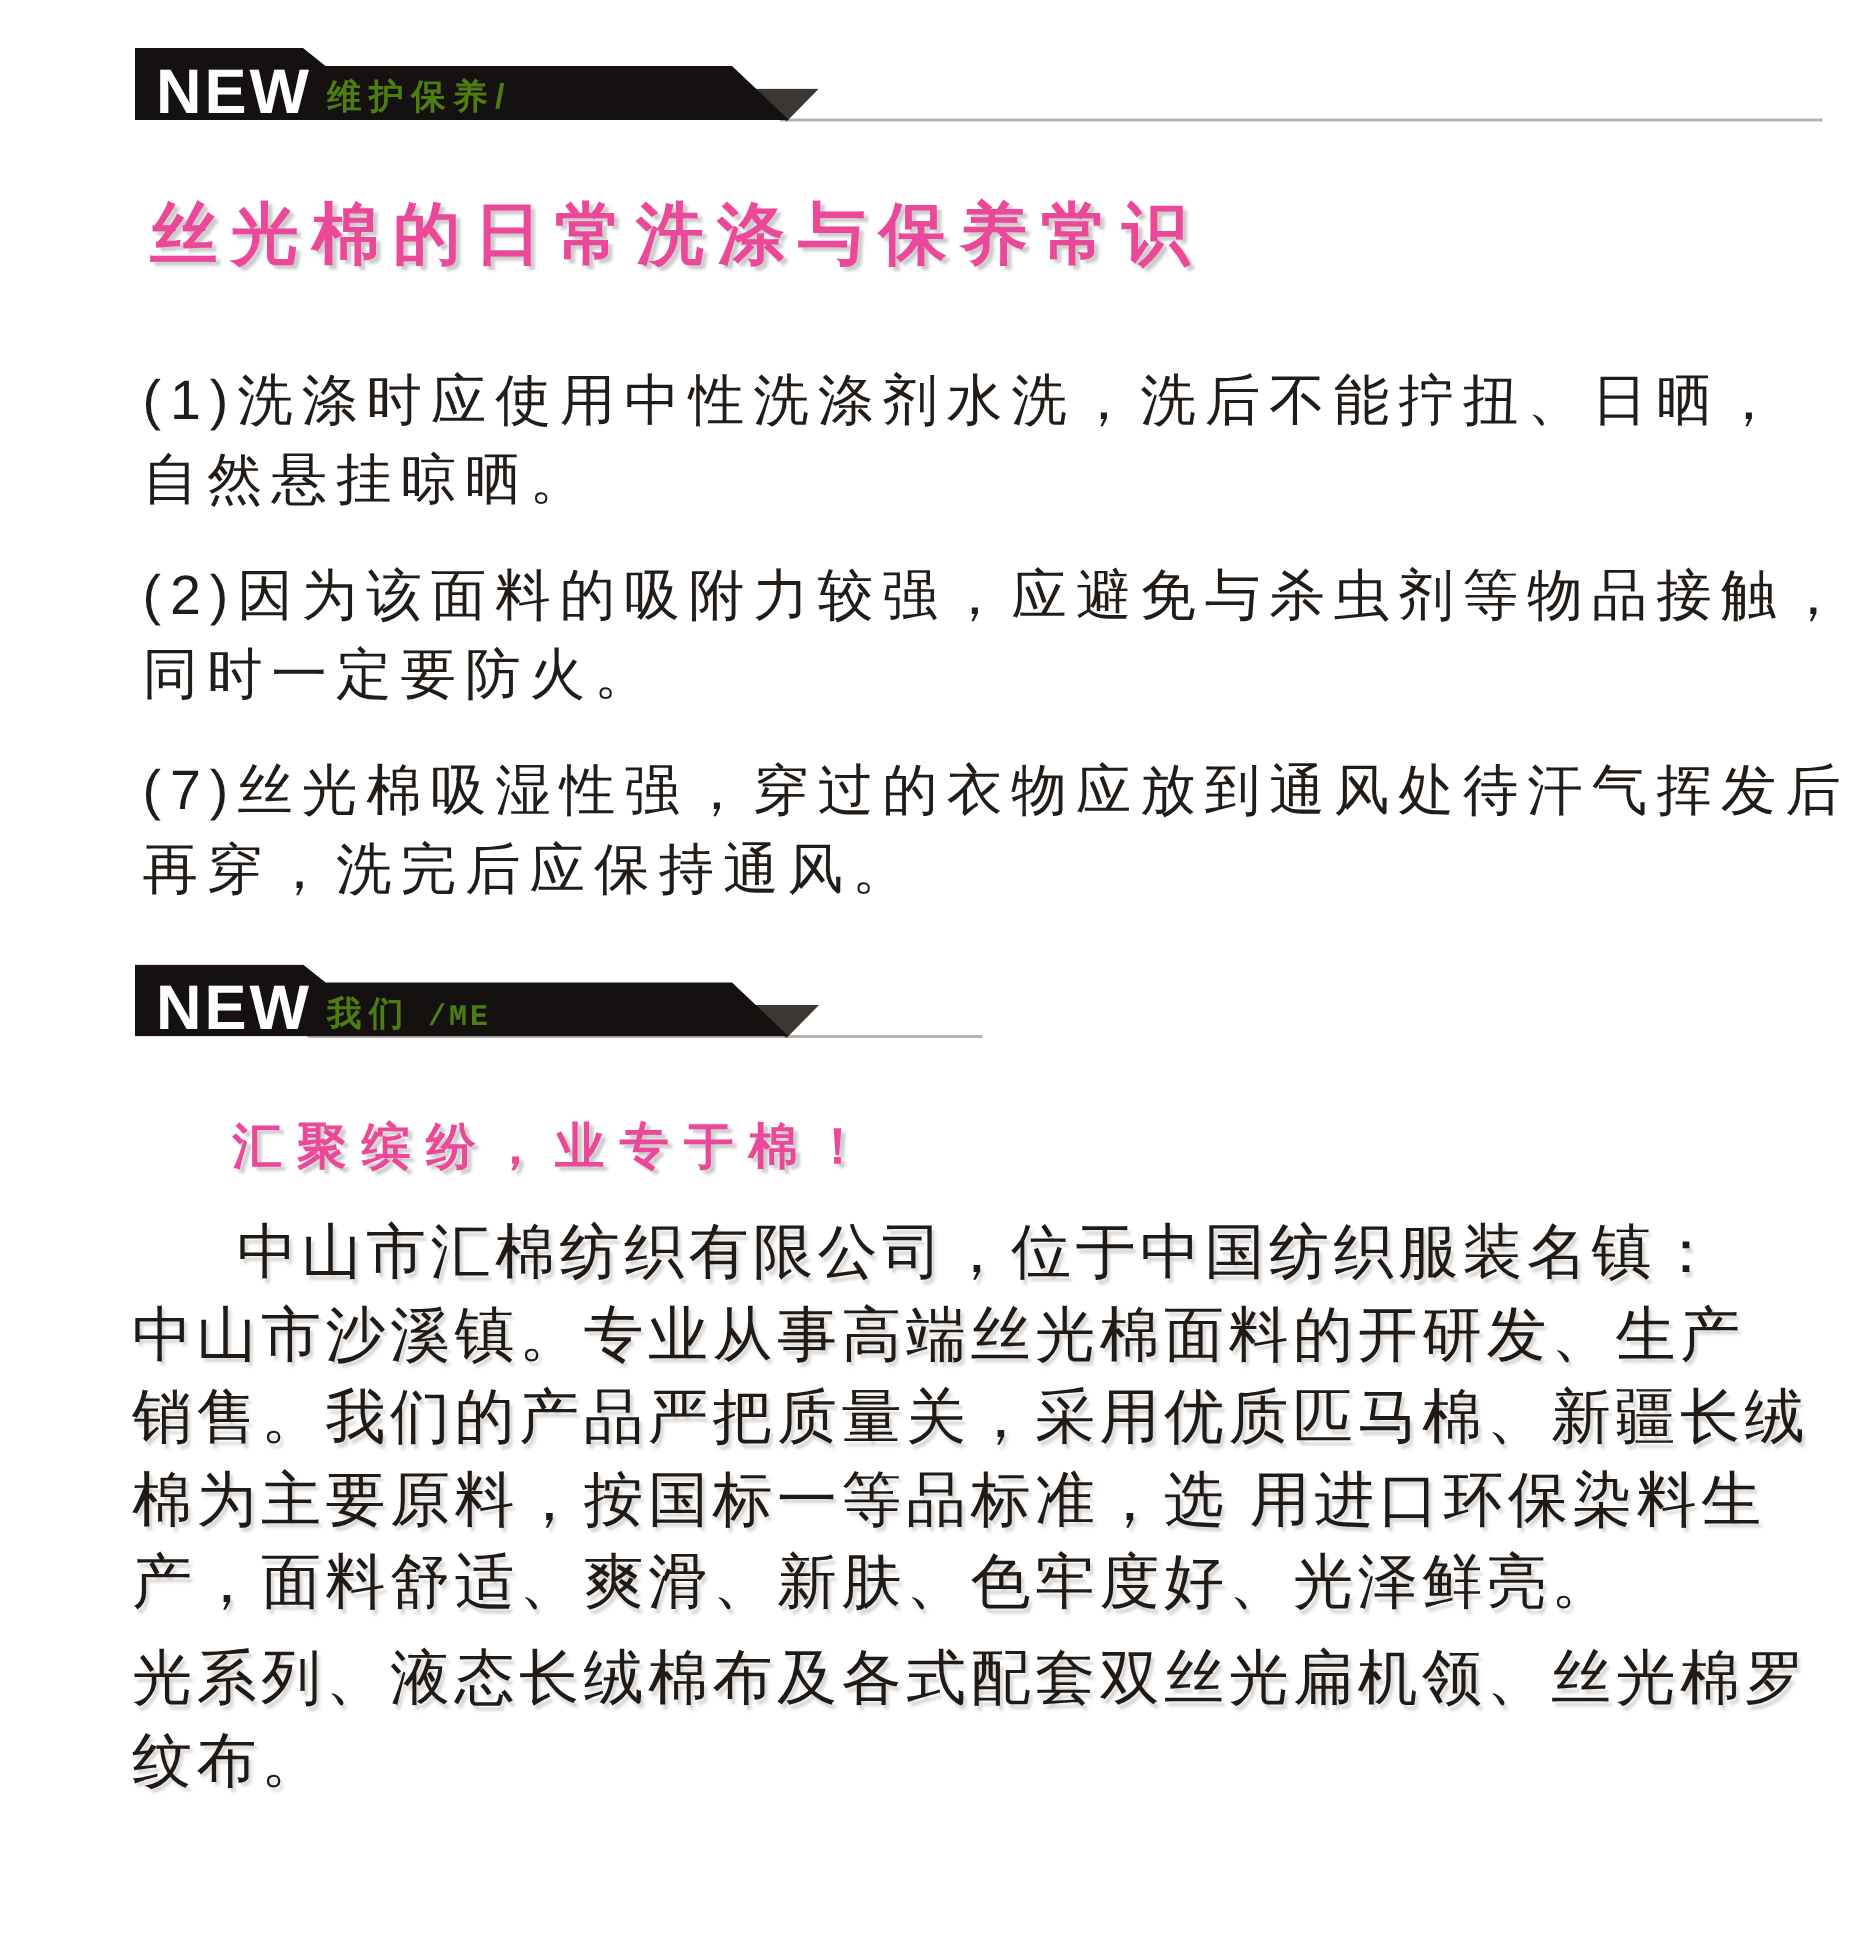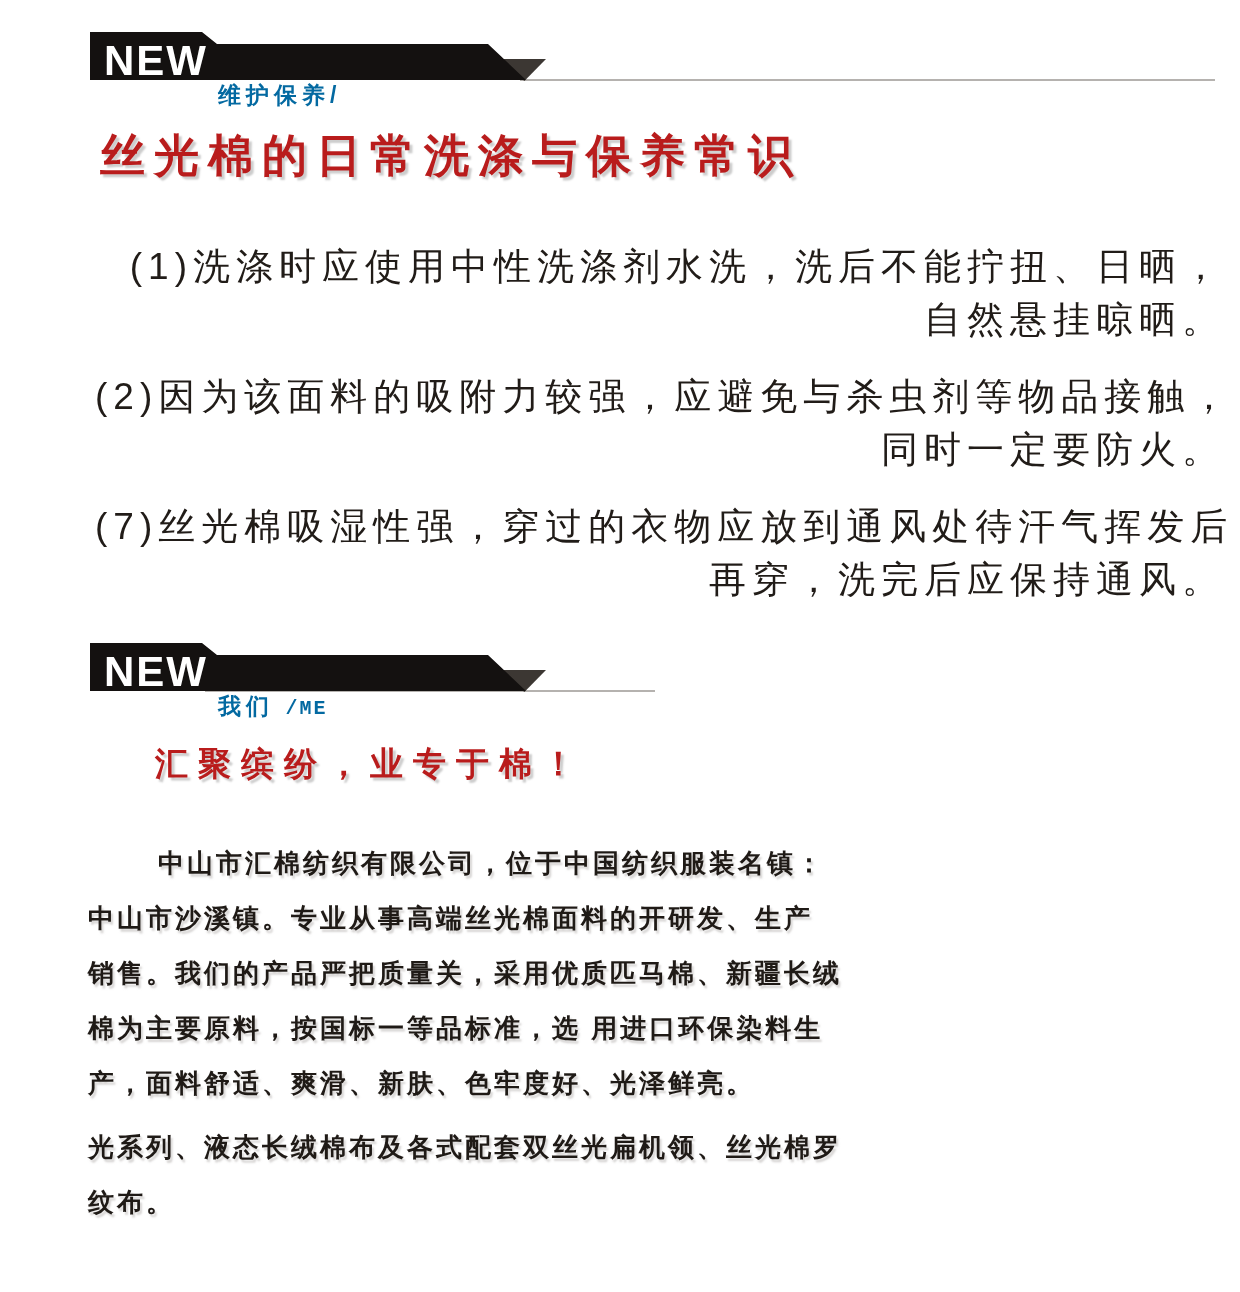--- a/index.html
+++ b/index.html
@@ -19,49 +19,48 @@
     clip-path:polygon(0 0,100% 0,55% 100%);
   }
   .banner .thin-line{position:absolute;top:47px;height:2px;background:#b5b2af;z-index:0;}
   .banner.first .thin-line{left:430px;width:695px;}
   .banner.second .thin-line{left:115px;width:450px;}
   .banner .new-label{
     position:absolute;left:14px;top:5px;z-index:3;color:#ffffff;
     font-size:42px;font-weight:bold;letter-spacing:2px;
   }
   .banner .bar-title{
-    position:absolute;left:128px;top:17px;z-index:3;color:#0369a1;
-    font-size:23px;font-weight:600;letter-spacing:5px;white-space:nowrap;margin-top:31px;
+    position:absolute;left:128px;top:17px;z-index:3;color:#4d7c0f;
+    font-size:23px;font-weight:600;letter-spacing:5px;white-space:nowrap;
   }
   .banner .bar-title .en{letter-spacing:2px;font-family:"Liberation Mono","DejaVu Sans Mono",monospace;font-size:20px;}
 
   
   .red-title{
-    position:absolute;color:#b91c1c;font-weight:bold;white-space:nowrap;
+    position:absolute;color:#ec4899;font-weight:bold;white-space:nowrap;
     text-shadow:3px 3px 2px #cccccc;
   }
   .red-title.care{left:100px;top:126px;font-size:45px;letter-spacing:9px;}
   .red-title.about{left:155px;top:742px;font-size:33px;letter-spacing:10px;}
 
   
   .care-para{
     position:absolute;left:95px;width:1130px;color:#211c18;
     font-size:37px;font-weight:500;letter-spacing:6px;line-height:53px;
   }
-  .care-para .line{white-space:nowrap;height:53px;text-align:right;}
+  .care-para .line{white-space:nowrap;height:53px;}
   .care-para.p1{top:240px;}
   .care-para.p2{top:370px;}
   .care-para.p3{top:500px;}
 
   
   .about-block{
     position:absolute;left:88px;width:1140px;color:#1f1a16;
-    font-size:26px;font-weight:700;letter-spacing:3px;line-height:55px;
+    font-size:40px;font-weight:400;letter-spacing:3px;line-height:55px;
     text-shadow:2px 3px 2px rgba(184,181,178,0.55);
-    margin-top:28px;
   }
   .about-block .line{white-space:nowrap;height:55px;}
   .about-block .indent{text-indent:70px;}
   .about-block.intro{top:808px;}
   .about-block.products{top:1092px;}
 </style>
 </head>
 <body>
 
 <div class="banner first" style="top:32px;">

